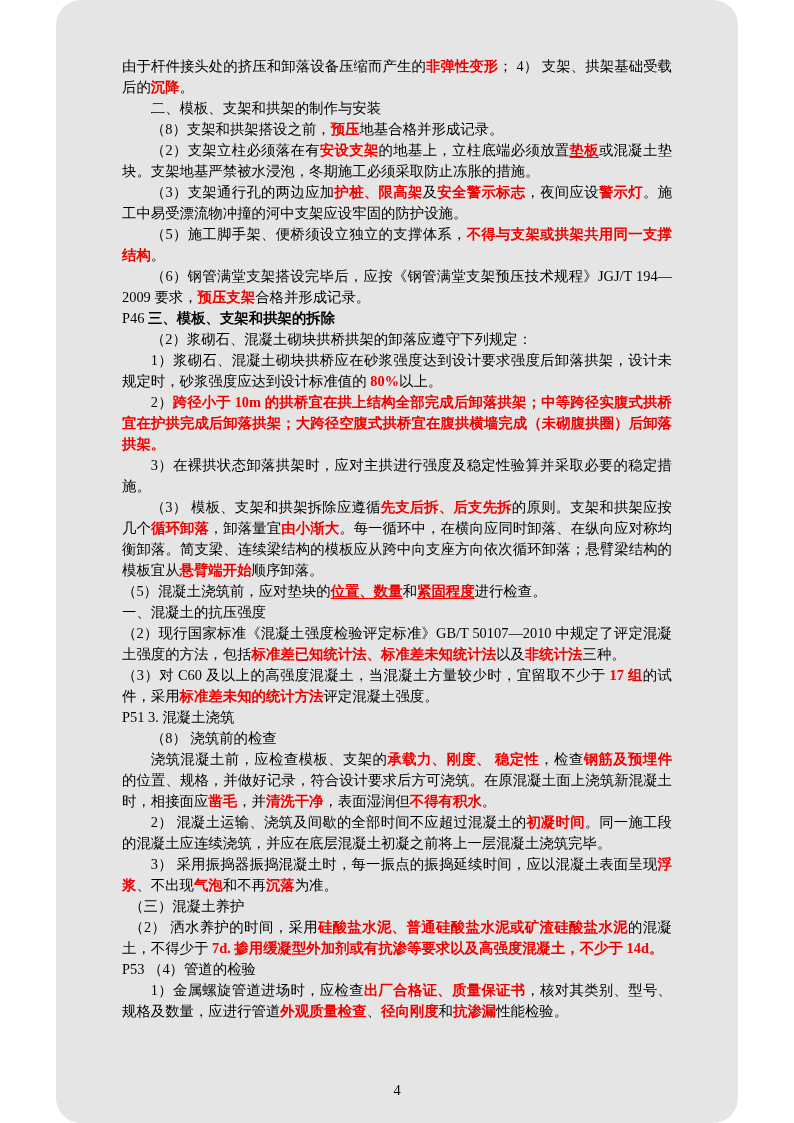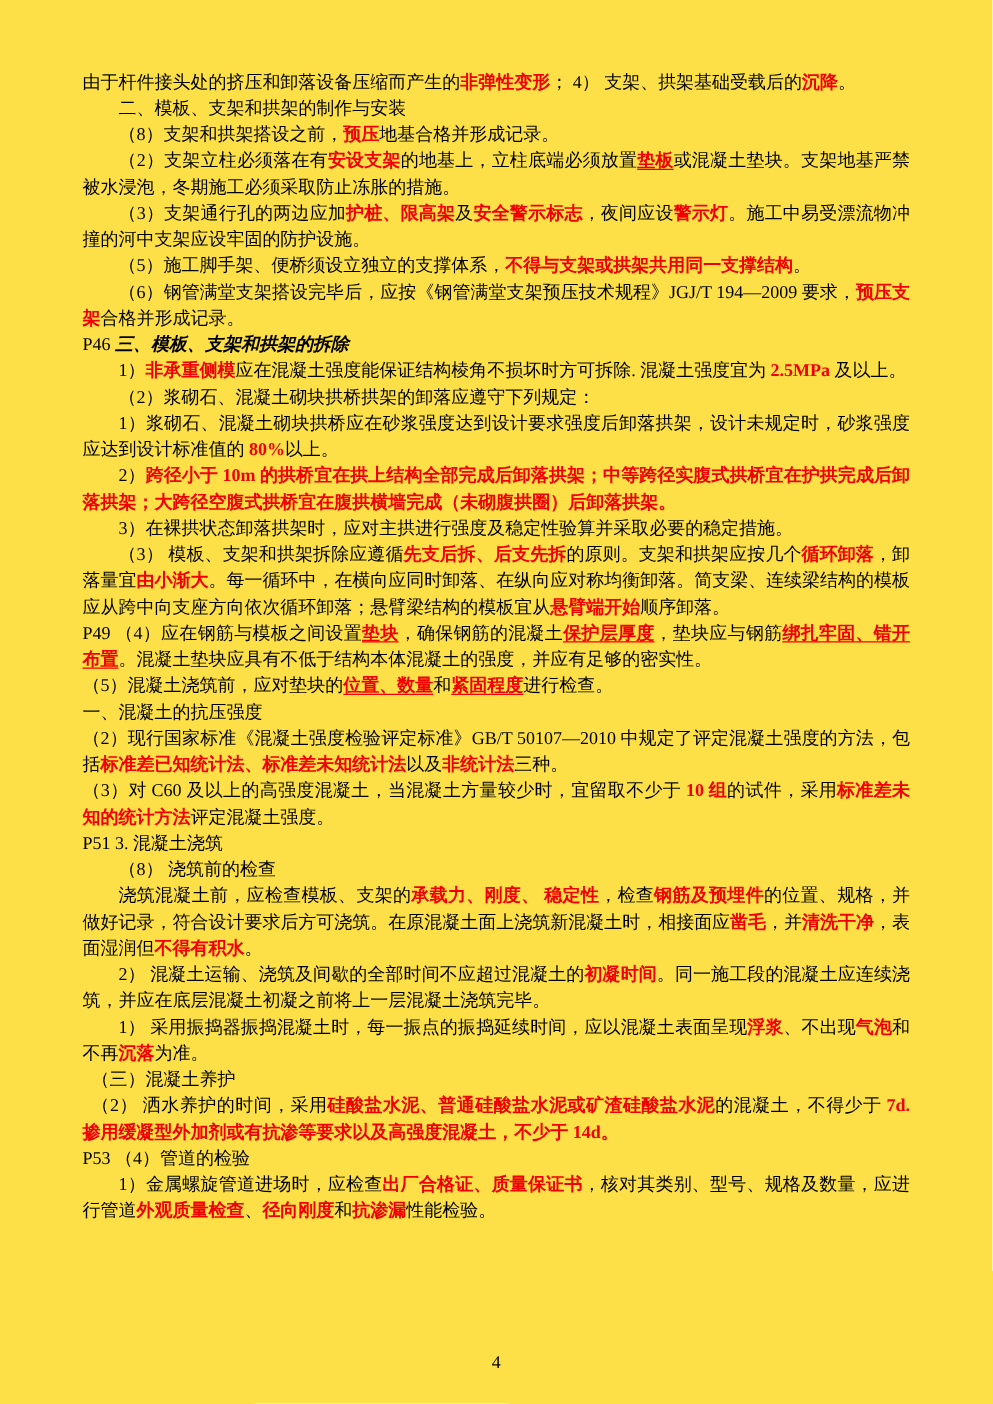--- a/index.html
+++ b/index.html
@@ -2,40 +2,41 @@
 <html><head>
 <meta charset="utf-8">
 <style>
   html, body {
     margin: 0;
     padding: 0;
     background: #ffffff;
   }
   .page {
     position: relative;
-    width: 794px;
+    width: 682px;
     height: 1123px;
     margin: 0 auto;
-    background: #fde047;
+    background: #e5e5e5;
     box-sizing: border-box;
     padding: 56px 66px 0 66px;
     font-family: "Liberation Serif", "DejaVu Serif", serif;
     font-size: 14.4px;
     line-height: 21px;
     color: #000000;
     overflow: hidden;
+    border-radius: 25px;
   }
   .doc-body p.para {
     margin: 0;
     text-align: justify;
     text-justify: inter-ideograph;
   }
   .seg { color: #000000; font-weight: normal; }
   .seg-r { color: #f10000; font-weight: bold; }
-  .seg-b { color: #000000; font-weight: bold; font-style: italic; }
+  .seg-b { color: #000000; font-weight: bold; }
   .seg-u { text-decoration: underline; text-underline-offset: 2px; text-decoration-thickness: 1px; }
   .page-number {
     position: absolute;
     left: 0;
     right: 0;
     top: 1080px;
     text-align: center;
     font-size: 14.4px;
     color: #000000;
   }
@@ -46,35 +47,33 @@
 <div class="page">
   <div class="doc-body">
       <p class="para" style="text-indent: 0em;"><span class="seg">由于杆件接头处的挤压和卸落设备压缩而产生的</span><span class="seg seg-r">非弹性变形</span><span class="seg">； 4） 支架、拱架基础受载后的</span><span class="seg seg-r">沉降</span><span class="seg">。</span></p>
       <p class="para" style="text-indent: 2em;"><span class="seg">二、模板、支架和拱架的制作与安装</span></p>
       <p class="para" style="text-indent: 2em;"><span class="seg">（8）支架和拱架搭设之前，</span><span class="seg seg-r">预压</span><span class="seg">地基合格并形成记录。</span></p>
       <p class="para" style="text-indent: 2em;"><span class="seg">（2）支架立柱必须落在有</span><span class="seg seg-r">安设支架</span><span class="seg">的地基上，立柱底端必须放置</span><span class="seg seg-r seg-u">垫板</span><span class="seg">或混凝土垫块。支架地基严禁被水浸泡，冬期施工必须采取防止冻胀的措施。</span></p>
       <p class="para" style="text-indent: 2em;"><span class="seg">（3）支架通行孔的两边应加</span><span class="seg seg-r">护桩、限高架</span><span class="seg">及</span><span class="seg seg-r">安全警示标志</span><span class="seg">，夜间应设</span><span class="seg seg-r">警示灯</span><span class="seg">。施工中易受漂流物冲撞的河中支架应设牢固的防护设施。</span></p>
       <p class="para" style="text-indent: 2em;"><span class="seg">（5）施工脚手架、便桥须设立独立的支撑体系，</span><span class="seg seg-r">不得与支架或拱架共用同一支撑结构</span><span class="seg">。</span></p>
       <p class="para" style="text-indent: 2em;"><span class="seg">（6）钢管满堂支架搭设完毕后，应按《钢管满堂支架预压技术规程》JGJ/T 194—2009 要求，</span><span class="seg seg-r">预压支架</span><span class="seg">合格并形成记录。</span></p>
       <p class="para" style="text-indent: 0em;"><span class="seg">P46 </span><span class="seg seg-b">三、模板、支架和拱架的拆除</span></p>
-      <p class="para" style="text-indent: 2em;"><span class="seg">1）</span><span class="seg seg-r">非承重侧模</span><span class="seg">应在混凝土强度能保证结构棱角不损坏时方可拆除. 混凝土强度宜为 </span><span class="seg seg-r">2.5MPa</span><span class="seg"> 及以上。</span></p>
       <p class="para" style="text-indent: 2em;"><span class="seg">（2）浆砌石、混凝土砌块拱桥拱架的卸落应遵守下列规定：</span></p>
       <p class="para" style="text-indent: 2em;"><span class="seg">1）浆砌石、混凝土砌块拱桥应在砂浆强度达到设计要求强度后卸落拱架，设计未规定时，砂浆强度应达到设计标准值的 </span><span class="seg seg-r">80%</span><span class="seg">以上。</span></p>
       <p class="para" style="text-indent: 2em;"><span class="seg">2）</span><span class="seg seg-r">跨径小于 10m 的拱桥宜在拱上结构全部完成后卸落拱架；中等跨径实腹式拱桥宜在护拱完成后卸落拱架；大跨径空腹式拱桥宜在腹拱横墙完成（未砌腹拱圈）后卸落拱架。</span></p>
       <p class="para" style="text-indent: 2em;"><span class="seg">3）在裸拱状态卸落拱架时，应对主拱进行强度及稳定性验算并采取必要的稳定措施。</span></p>
       <p class="para" style="text-indent: 2em;"><span class="seg">（3） 模板、支架和拱架拆除应遵循</span><span class="seg seg-r">先支后拆、后支先拆</span><span class="seg">的原则。支架和拱架应按几个</span><span class="seg seg-r">循环卸落</span><span class="seg">，卸落量宜</span><span class="seg seg-r">由小渐大</span><span class="seg">。每一循环中，在横向应同时卸落、在纵向应对称均衡卸落。简支梁、连续梁结构的模板应从跨中向支座方向依次循环卸落；悬臂梁结构的模板宜从</span><span class="seg seg-r">悬臂端开始</span><span class="seg">顺序卸落。</span></p>
-      <p class="para" style="text-indent: 0em;"><span class="seg">P49 （4）应在钢筋与模板之间设置</span><span class="seg seg-r seg-u">垫块</span><span class="seg">，确保钢筋的混凝土</span><span class="seg seg-r seg-u">保护层厚度</span><span class="seg">，垫块应与钢筋</span><span class="seg seg-r seg-u">绑扎牢固、错开布置</span><span class="seg">。混凝土垫块应具有不低于结构本体混凝土的强度，并应有足够的密实性。</span></p>
       <p class="para" style="text-indent: 0em;"><span class="seg">（5）混凝土浇筑前，应对垫块的</span><span class="seg seg-r seg-u">位置、数量</span><span class="seg">和</span><span class="seg seg-r seg-u">紧固程度</span><span class="seg">进行检查。</span></p>
       <p class="para" style="text-indent: 0em;"><span class="seg">一、混凝土的抗压强度</span></p>
       <p class="para" style="text-indent: 0em;"><span class="seg">（2）现行国家标准《混凝土强度检验评定标准》GB/T 50107—2010 中规定了评定混凝土强度的方法，包括</span><span class="seg seg-r">标准差已知统计法、标准差未知统计法</span><span class="seg">以及</span><span class="seg seg-r">非统计法</span><span class="seg">三种。</span></p>
-      <p class="para" style="text-indent: 0em;"><span class="seg">（3）对 C60 及以上的高强度混凝土，当混凝土方量较少时，宜留取不少于 </span><span class="seg seg-r">10 组</span><span class="seg">的试件，采用</span><span class="seg seg-r">标准差未知的统计方法</span><span class="seg">评定混凝土强度。</span></p>
+      <p class="para" style="text-indent: 0em;"><span class="seg">（3）对 C60 及以上的高强度混凝土，当混凝土方量较少时，宜留取不少于 </span><span class="seg seg-r">17 组</span><span class="seg">的试件，采用</span><span class="seg seg-r">标准差未知的统计方法</span><span class="seg">评定混凝土强度。</span></p>
       <p class="para" style="text-indent: 0em;"><span class="seg">P51 3. 混凝土浇筑</span></p>
       <p class="para" style="text-indent: 2em;"><span class="seg">（8） 浇筑前的检查</span></p>
       <p class="para" style="text-indent: 2em;"><span class="seg">浇筑混凝土前，应检查模板、支架的</span><span class="seg seg-r">承载力、刚度、 稳定性</span><span class="seg">，检查</span><span class="seg seg-r">钢筋及预埋件</span><span class="seg">的位置、规格，并做好记录，符合设计要求后方可浇筑。在原混凝土面上浇筑新混凝土时，相接面应</span><span class="seg seg-r">凿毛</span><span class="seg">，并</span><span class="seg seg-r">清洗干净</span><span class="seg">，表面湿润但</span><span class="seg seg-r">不得有积水</span><span class="seg">。</span></p>
       <p class="para" style="text-indent: 2em;"><span class="seg">2） 混凝土运输、浇筑及间歇的全部时间不应超过混凝土的</span><span class="seg seg-r">初凝时间</span><span class="seg">。同一施工段的混凝土应连续浇筑，并应在底层混凝土初凝之前将上一层混凝土浇筑完毕。</span></p>
-      <p class="para" style="text-indent: 2em;"><span class="seg">1） 采用振捣器振捣混凝土时，每一振点的振捣延续时间，应以混凝土表面呈现</span><span class="seg seg-r">浮浆</span><span class="seg">、不出现</span><span class="seg seg-r">气泡</span><span class="seg">和不再</span><span class="seg seg-r">沉落</span><span class="seg">为准。</span></p>
+      <p class="para" style="text-indent: 2em;"><span class="seg">3） 采用振捣器振捣混凝土时，每一振点的振捣延续时间，应以混凝土表面呈现</span><span class="seg seg-r">浮浆</span><span class="seg">、不出现</span><span class="seg seg-r">气泡</span><span class="seg">和不再</span><span class="seg seg-r">沉落</span><span class="seg">为准。</span></p>
       <p class="para" style="text-indent: 0.5em;"><span class="seg">（三）混凝土养护</span></p>
       <p class="para" style="text-indent: 0.5em;"><span class="seg">（2） 洒水养护的时间，采用</span><span class="seg seg-r">硅酸盐水泥、普通硅酸盐水泥或矿渣硅酸盐水泥</span><span class="seg">的混凝土，不得少于 </span><span class="seg seg-r">7d. 掺用缓凝型外加剂或有抗渗等要求以及高强度混凝土，不少于 14d。</span></p>
       <p class="para" style="text-indent: 0em;"><span class="seg">P53 （4）管道的检验</span></p>
       <p class="para" style="text-indent: 2em;"><span class="seg">1）金属螺旋管道进场时，应检查</span><span class="seg seg-r">出厂合格证、质量保证书</span><span class="seg">，核对其类别、型号、规格及数量，应进行管道</span><span class="seg seg-r">外观质量检查</span><span class="seg">、</span><span class="seg seg-r">径向刚度</span><span class="seg">和</span><span class="seg seg-r">抗渗漏</span><span class="seg">性能检验。</span></p>
     </div>
   <div class="page-number">4</div>
 </div>
 
 </body></html>

